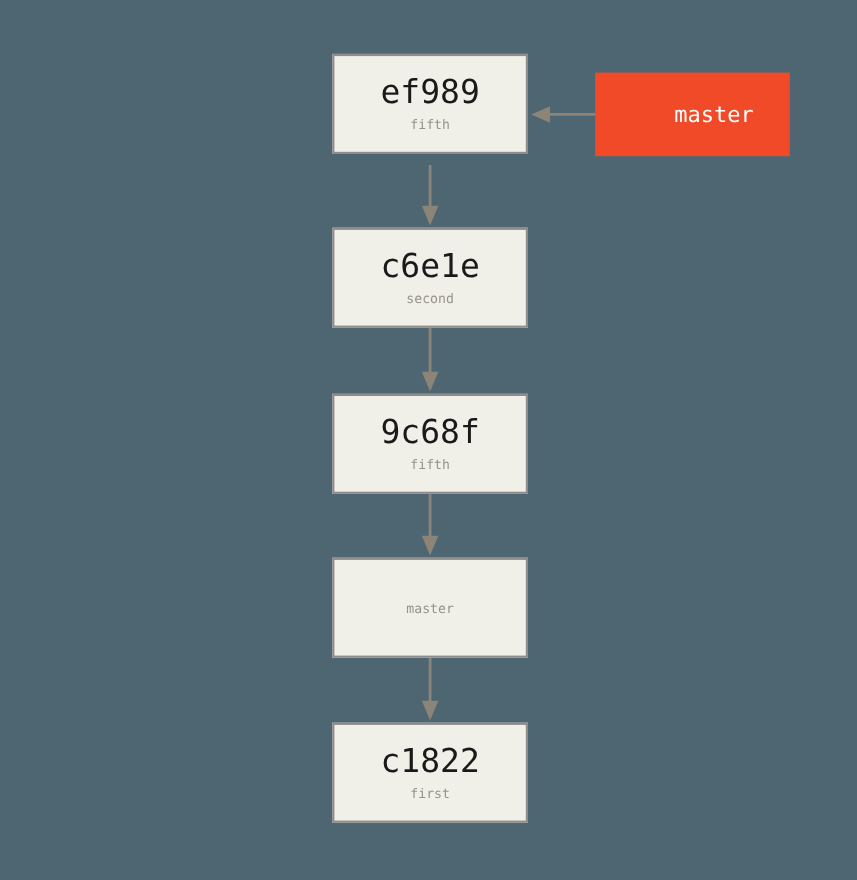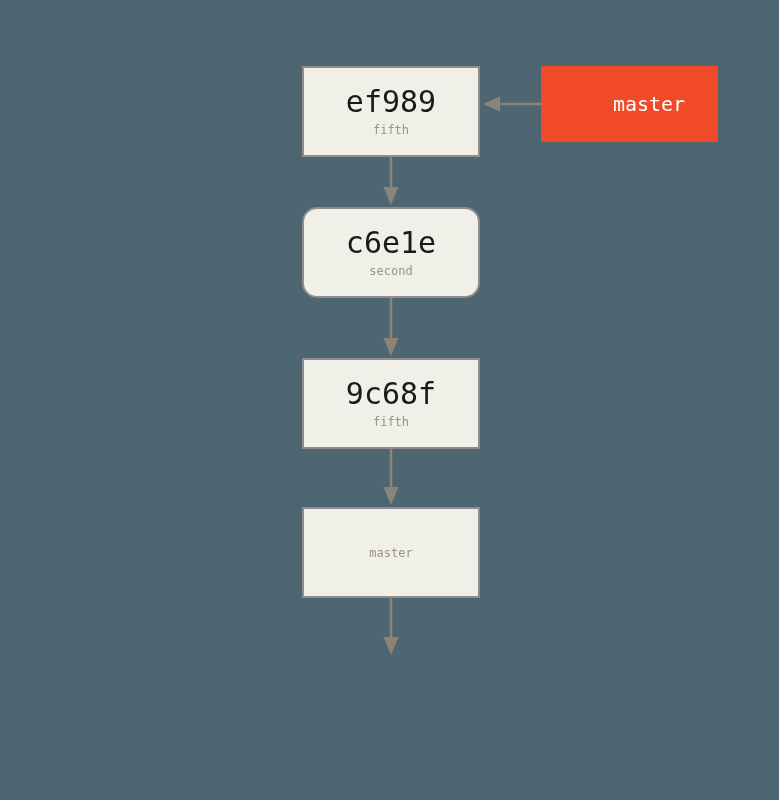--- a/index.html
+++ b/index.html
@@ -73,22 +73,22 @@
     align-items: center;
     justify-content: center;
   }
   .branch-name {
     font-size: 20px;
     line-height: 1;
     color: var(--color-branch_text);
     white-space: pre;
     margin-left: 39px;
   }
-  .commit-1 { top: 66px; align-items: center; }
-  .commit-2 { top: 207px; border-radius: 15px; }
+  .commit-1 { top: 49px; align-items: center; }
+  .commit-2 { top: 207px; }
   .commit-3 { top: 358px; }
   .commit-4 { top: 507px; }
   .commit-5 { top: 657px; }
 </style>
 </head>
 <body>
 
 <div class="stage">
 
   <svg class="arrow-layer" width="779" height="800" viewBox="0 0 779 800" aria-hidden="true">
@@ -126,18 +126,22 @@
 
   <div class="commit commit-3">
     <div class="commit-hash">9c68f</div>
     <div class="commit-message">fifth</div>
   </div>
 
   <div class="commit commit-4">
     <div class="commit-message">master</div>
   </div>
 
+  <div class="commit commit-5">
+    <div class="commit-hash">c1822</div>
+    <div class="commit-message">first</div>
+  </div>
 
   <div class="branch-label">
     <span class="branch-name">master</span>
   </div>
 
 </div>
 
 </body></html>

